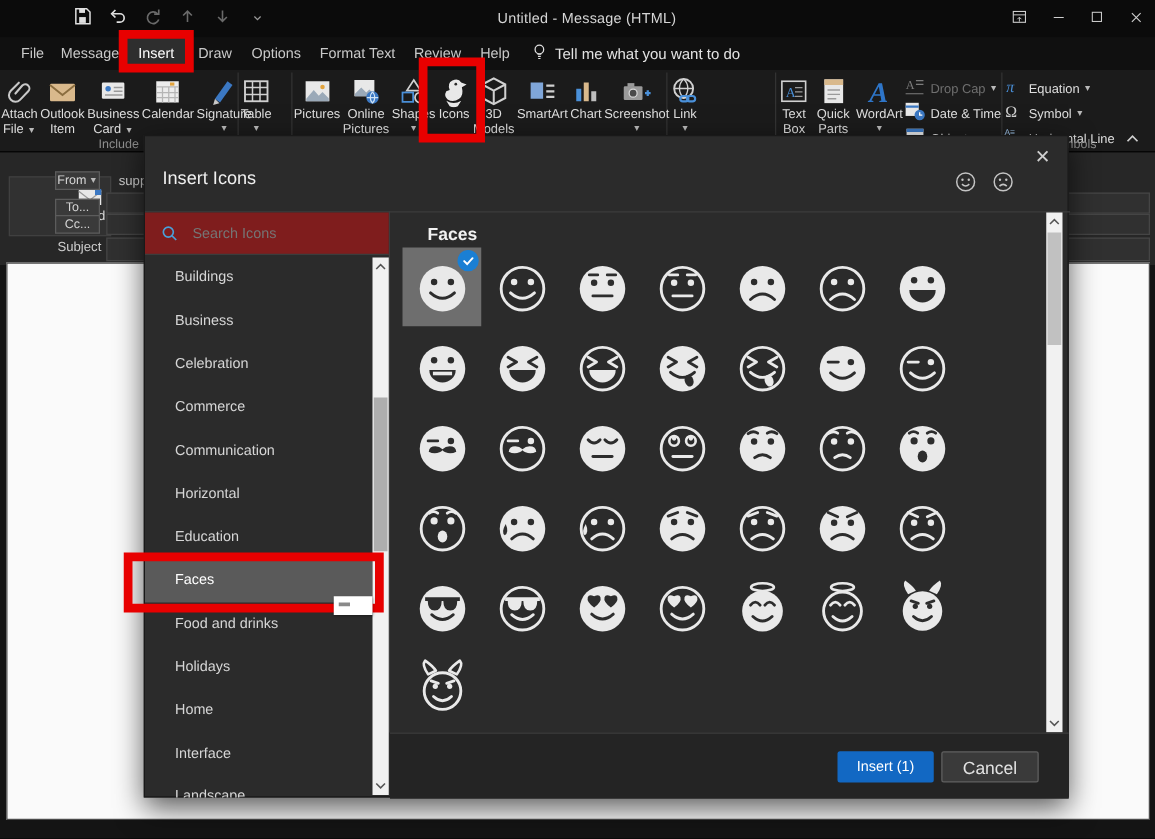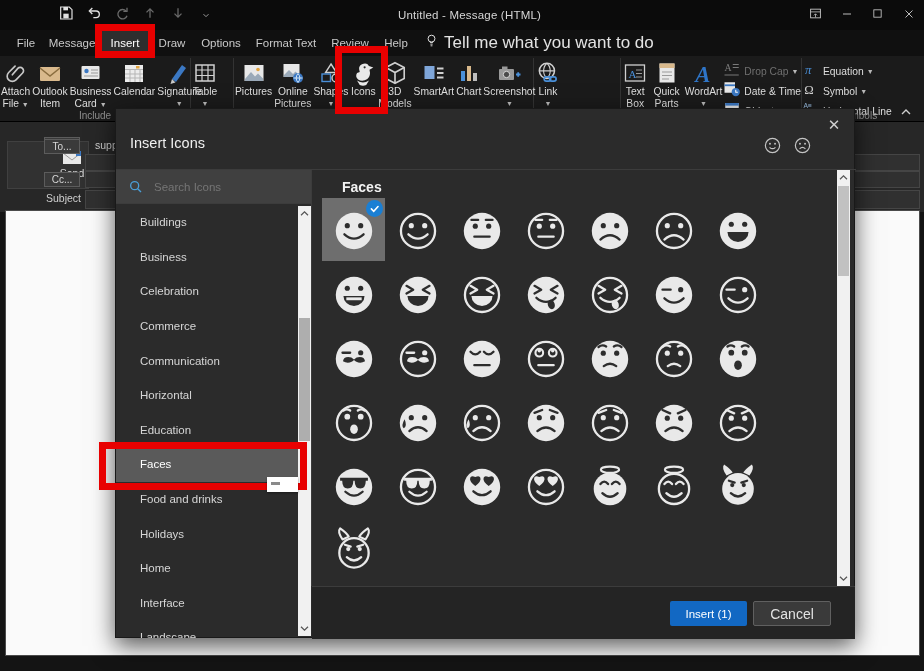--- a/index.html
+++ b/index.html
@@ -9,21 +9,21 @@
   .titlebar{left:0;top:0;width:924px;height:30px;background:#0b0b0b;display:flex;align-items:center;}
   .qat{display:flex;align-items:center;margin-left:54px;gap:4px;}
   .qat .qbtn{width:24px;height:22px;display:flex;align-items:center;justify-content:center;}
   .win-title{position:absolute;left:398px;top:0;height:30px;display:flex;align-items:center;color:#d6d6d6;font-size:11.5px;letter-spacing:.2px;}
   .win-ctrls{position:absolute;right:0;top:0;height:30px;display:flex;}
   .wbtn{width:31px;height:30px;display:flex;align-items:center;justify-content:center;color:#cfcfcf;font-size:12px;}
   
   .tabrow{left:0;top:30px;width:924px;height:26px;background:#101010;display:flex;align-items:center;padding-left:8px;box-sizing:border-box;}
   .tab{height:26px;display:flex;align-items:center;justify-content:center;color:#c9c9c9;font-size:11.5px;}
   .tab.active{color:#fff;background:#2e2e2e;}
-  .tellme{display:flex;align-items:center;gap:5px;color:#e3e3e3;font-size:17px;margin-left:8px;}
+  .tellme{display:flex;align-items:center;gap:5px;color:#e3e3e3;font-size:12px;margin-left:8px;}
   
   .ribbon{left:0;top:56px;width:924px;height:66px;background:#1b1b1b;display:flex;border-bottom:1px solid #000;box-sizing:border-box;}
   .rgroup{position:relative;height:66px;display:flex;align-items:flex-start;padding-top:2px;box-sizing:border-box;}
   .rsep{width:1px;height:60px;background:#333;margin-top:2px;}
   .rbtn{display:flex;flex-direction:column;align-items:center;justify-content:flex-start;padding:1px 1px;box-sizing:border-box;}
   .rbtn .ric{height:27px;display:flex;align-items:center;justify-content:center;}
   .rbtn .lbl{font-size:10.3px;line-height:11.5px;color:#dedede;text-align:center;}
   .rstack{display:flex;flex-direction:column;justify-content:flex-start;padding-top:3px;}
   .srow{display:flex;align-items:center;height:20px;gap:3px;}
   .srow .lbl{font-size:10.3px;color:#dedede;white-space:nowrap;}
@@ -39,21 +39,21 @@
   .fline{height:17px;background:#303030;border:1px solid #454545;box-sizing:border-box;}
   .fromval{color:#cfcfcf;font-size:10.5px;}
   .body-white{left:5px;top:210px;width:915px;height:446px;background:#fafafa;border:1px solid #4a4a4a;box-sizing:border-box;}
   
   .dialog{left:115px;top:108px;width:740px;height:530px;background:#2b2b2b;border:1px solid #191919;box-shadow:0 8px 22px rgba(0,0,0,.65);box-sizing:border-box;z-index:20;}
   .dlg-close{position:absolute;top:4px;right:8px;width:24px;height:24px;display:flex;align-items:center;justify-content:center;color:#cfcfcf;font-size:15px;}
   .dlg-title{position:absolute;left:14px;top:26px;color:#f0f0f0;font-size:14.5px;}
   .dlg-feedback{position:absolute;right:42px;top:27px;display:flex;gap:11px;}
   .hline1{position:absolute;left:0;top:60px;width:740px;height:1px;background:#3c3c3c;}
   .vline{position:absolute;left:195px;top:60px;width:1px;height:417px;background:#3c3c3c;}
-  .search{position:absolute;left:0;top:61px;width:195px;height:34px;display:flex;align-items:center;gap:8px;padding-left:12px;box-sizing:border-box;border-bottom:1px solid #3c3c3c;background:#404040;}
+  .search{position:absolute;left:0;top:61px;width:195px;height:34px;display:flex;align-items:center;gap:8px;padding-left:12px;box-sizing:border-box;border-bottom:1px solid #3c3c3c;background:#7f1d1d;}
   .search input{background:transparent;border:none;outline:none;color:#9a9a9a;font-size:11.5px;width:130px;font-family:"Liberation Sans",sans-serif;}
   .cats{position:absolute;left:0;top:96px;width:182px;height:433px;overflow:hidden;}
   .cat{height:34.6px;display:flex;align-items:center;padding-left:24px;color:#d6d6d6;font-size:11.5px;box-sizing:border-box;}
   .cat.sel{background:#5a5a5a;color:#fff;}
   .vscroll{position:absolute;width:13px;background:#f1f1f1;}
   .sb-ar{position:absolute;left:0;width:13px;height:15px;display:flex;align-items:center;justify-content:center;}
   .sb-thumb{position:absolute;left:1px;width:11px;background:#aeaeae;}
   .faces-h{position:absolute;left:226px;top:70px;color:#f2f2f2;font-size:14px;font-weight:bold;}
   .grid{position:absolute;left:206px;top:89px;width:452px;display:grid;grid-template-columns:repeat(7,63px);grid-auto-rows:63px;column-gap:1px;row-gap:1px;}
   .cell{position:relative;display:flex;align-items:center;justify-content:center;}
@@ -475,21 +475,21 @@
         <rect x="1" y="1" width="18" height="12" fill="#e8e8e8"></rect>
         <path d="M1,2 10,9 19,2" stroke="#9a9a9a" fill="none"></path>
         <rect x="14" y="0" width="5" height="5" fill="#3b78c3"></rect>
       </svg>
     <span>Send</span>
   </div>
   <div class="abs fldbtn" style="left:44px;top:137px;">
       <span>From</span>
       <span class="arrowch">▼</span>
     </div>
-  <div class="abs fldbtn" style="left:44px;top:139px;text-align:right;">
+  <div class="abs fldbtn" style="left:44px;top:159px;text-align:right;">
       <span>To...</span>
     </div>
   <div class="abs fldbtn" style="left:44px;top:172px;">
       <span>Cc...</span>
     </div>
   <div class="abs sublabel" style="left:46px;top:192px;text-align:center;">Subject</div>
   <div class="abs fromval" style="left:95px;top:139px;">supp</div>
   <div class="abs fline" style="left:85px;top:154px;width:835px;"></div>
   <div class="abs fline" style="left:85px;top:171px;width:835px;"></div>
   <div class="abs fline" style="left:85px;top:190px;width:835px;height:19px;"></div>

